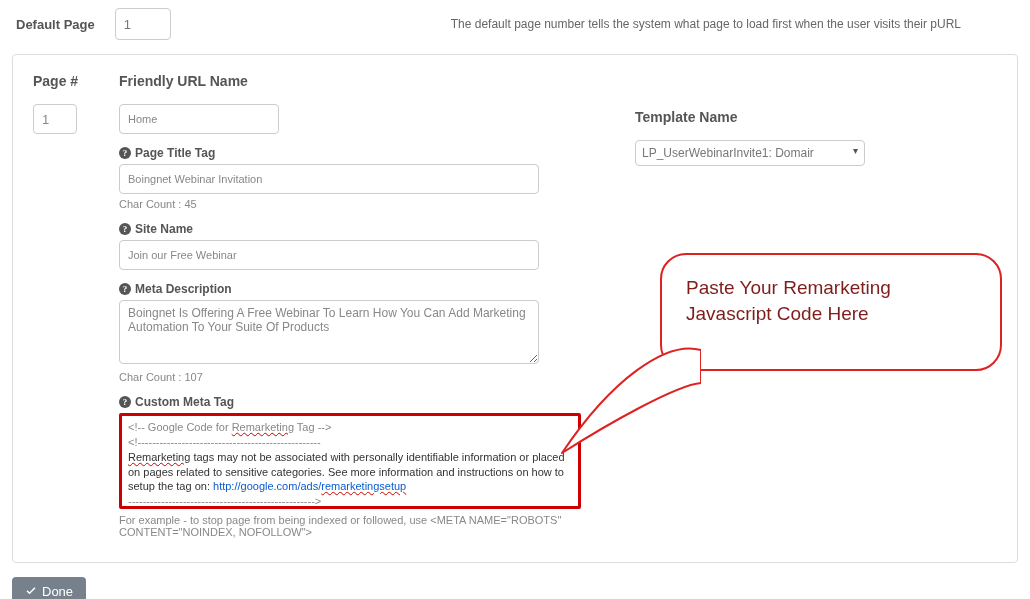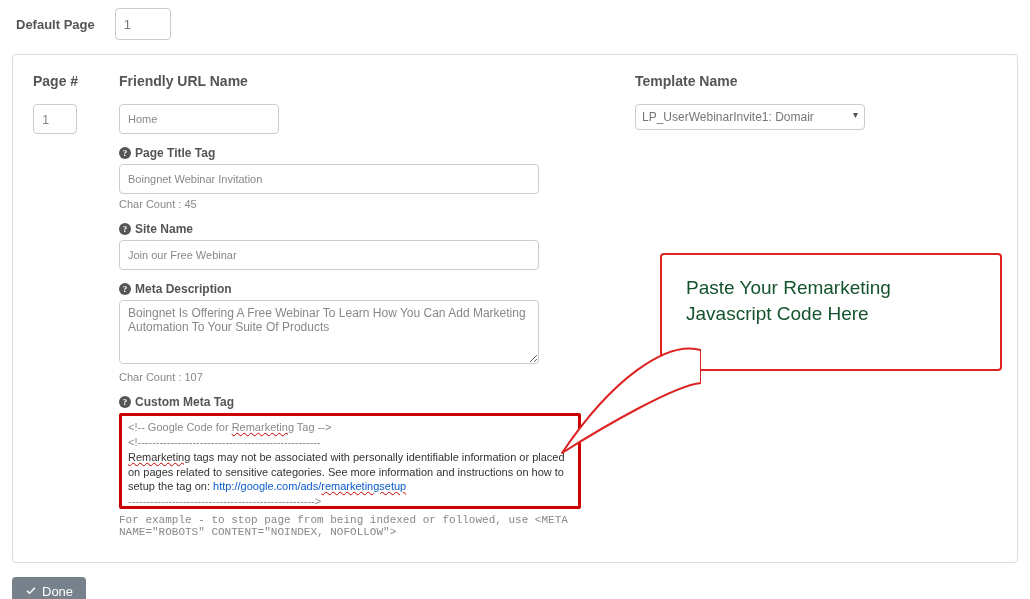--- a/index.html
+++ b/index.html
@@ -44,21 +44,21 @@
     padding: 18px 20px 24px 20px;
     margin-bottom: 14px;
   }
   .columns {
     display: flex;
     align-items: flex-start;
     gap: 16px;
   }
   .col-page { width: 70px; }
   .col-url  { width: 500px; }
-  .col-tpl  { width: 260px; }
+  .col-tpl  { width: 260px; margin-top: 36px; }
   .col-action { flex: 1; padding-left: 20px; }
   .col-head {
     font-weight: 700;
     color: #555;
     margin-bottom: 15px;
     font-size: 14px;
   }
   .page-num-input {
     width: 44px;
     height: 30px;
@@ -157,21 +157,20 @@
     line-height: 1.35;
   }
   .custom-meta-box .row { white-space: normal; word-break: break-word; }
   .custom-meta-box .grey { color: #888; }
   .wavy { text-decoration: underline wavy #c00; text-decoration-thickness: 1px; text-underline-offset: 1px; }
   .link { color: #0b5ccf; }
   .note {
     color: #888;
     font-size: 11px;
     margin-top: 5px;
-    font-family: Liberation Mono, monospace;
   }
   .btn {
     display: inline-flex;
     align-items: center;
     gap: 6px;
     background: #76818c;
     color: #fff;
     border: none;
     border-radius: 4px;
     padding: 7px 13px;
@@ -193,25 +192,25 @@
     gap: 5px;
   }
   
   .callout {
     position: absolute;
     top: 253px;
     left: 660px;
     width: 342px;
     height: 118px;
     border: 2px solid #d22;
-    border-radius: 4px;
+    border-radius: 26px;
     background: #fff;
     padding: 20px 24px;
     font-size: 19px;
-    color: #14532d;
+    color: #7f1d1d;
     line-height: 1.35;
     z-index: 5;
   }
   .callout-tail {
     position: absolute;
     top: 345px;
     left: 556px;
     width: 145px;
     height: 120px;
     z-index: 6;
@@ -220,20 +219,21 @@
 </style>
 </head>
 <body>
 
 
 
 
 <div class="top-row">
   <span class="label">Default Page</span>
   <input class="num-input" value="1" style="">
+  <span class="description">The default page number tells the system what page to load first when the user visits their pURL</span>
 </div>
 
 
 <div class="panel">
   <div class="columns">
 
     <div class="col-page">
       <div class="col-head">Page #</div>
       <input class="page-num-input" value="1" style="">
     </div>

